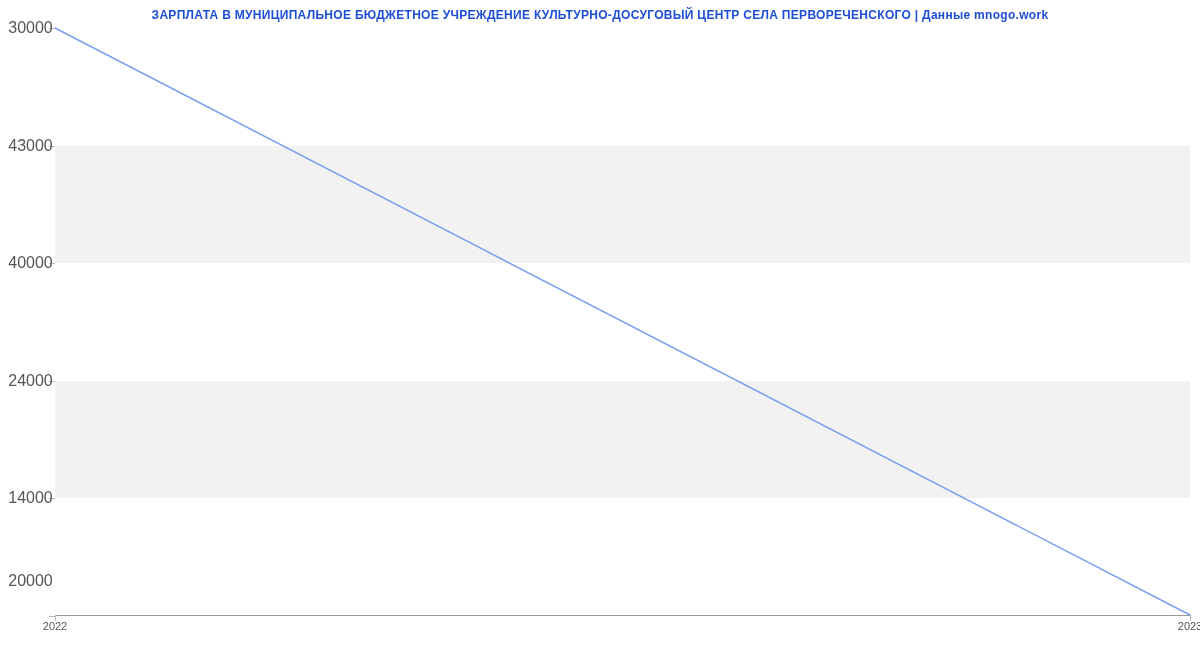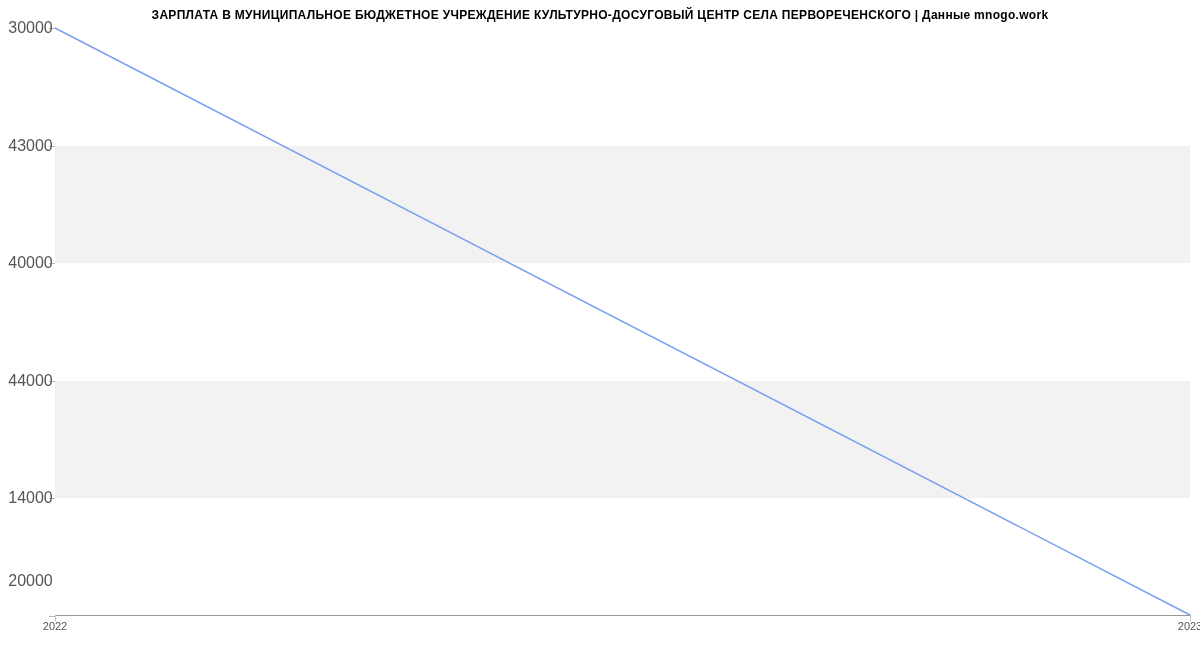--- a/index.html
+++ b/index.html
@@ -16,21 +16,21 @@
     height: 650px;
   }
   .chart-title {
     position: absolute;
     top: 8px;
     left: 0;
     width: 100%;
     text-align: center;
     font-size: 12px;
     font-weight: bold;
-    color: #000000;
+    color: #1d4ed8;
     letter-spacing: 0.3px;
   }
   .plot-area {
     position: absolute;
     left: 55px;
     top: 28px;
     width: 1135px;
     height: 588px;
     border-bottom: 1px solid #999;
   }
@@ -101,19 +101,19 @@
       <div class="gridline" style="top: 470.4px;"></div>
       <div class="gridline" style="top: 352.8px;"></div>
       <div class="gridline" style="top: 235.2px;"></div>
       <div class="gridline" style="top: 117.6px;"></div>
       <div class="gridline" style="top: 0px;"></div>
       <div class="x-tick" style="left: 0px;"></div>
       <div class="x-tick" style="left: 1135px;"></div>
     </div>
 <div class="y-tick-label" style="top: 581px;">20000</div>
     <div class="y-tick-label" style="top: 498.4px;">14000</div>
-    <div class="y-tick-label" style="top: 380.8px;">44000</div>
+    <div class="y-tick-label" style="top: 380.8px;">24000</div>
     <div class="y-tick-label" style="top: 263.2px;">40000</div>
     <div class="y-tick-label" style="top: 145.6px;">43000</div>
     <div class="y-tick-label" style="top: 28px;">30000</div>
     <div class="x-tick-label" style="left: 55px;">2022</div>
     <div class="x-tick-label" style="left: 1190px;">2023</div>
   </div>
 
 </body></html>

